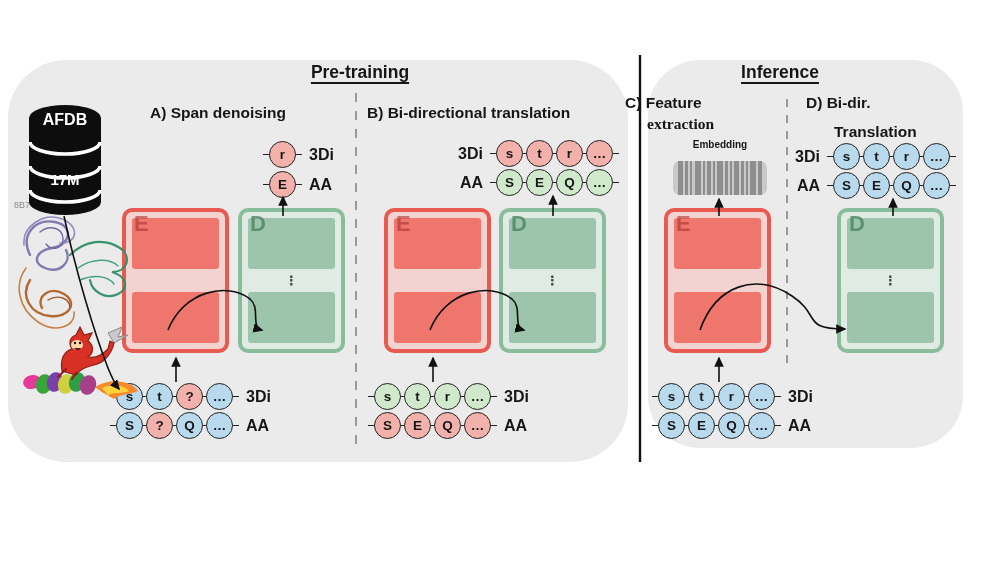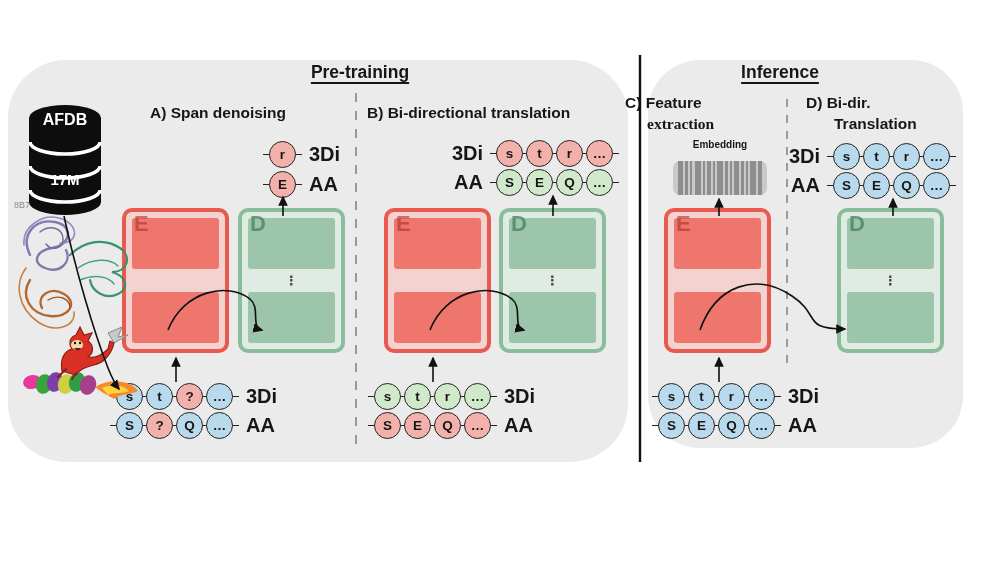--- a/index.html
+++ b/index.html
@@ -34,21 +34,21 @@
   .token-row{position:absolute;display:flex;align-items:center;z-index:2;}
   .tokens{position:relative;display:flex;gap:3px;}
   .tokens::before{content:"";position:absolute;left:-6px;right:-6px;top:50%;
                   height:1.6px;margin-top:-0.8px;background:#222;}
   .token{width:27px;height:27px;border-radius:50%;border:1.7px solid #222;box-sizing:border-box;
          display:flex;align-items:center;justify-content:center;
          font-weight:bold;font-size:13.5px;position:relative;z-index:1;line-height:1;}
   .token.blue{background:#b9d9ec;}
   .token.pink{background:#f2b1ab;}
   .token.green{background:#d0e9ca;}
-  .row-label{font-weight:bold;font-size:20px;white-space:nowrap;}
+  .row-label{font-weight:bold;font-size:16px;white-space:nowrap;}
   .row-label.right{margin-left:13px;}
   .row-label.left{width:38px;text-align:right;margin-right:13px;}
 
   
   #embedding-label{position:absolute;left:664px;top:139px;width:112px;text-align:center;
                    font-size:10px;font-weight:bold;z-index:2;}
   #embedding-barcode{position:absolute;left:673px;top:161px;z-index:2;}
 
   #pdb-label{position:absolute;left:14px;top:200px;font-size:9px;color:#8a8a8a;z-index:2;}
 
@@ -66,21 +66,21 @@
   <div class="fig-title" style="left:680px;top:62px;width:200px;">Inference</div>
 
   <div class="sec-heading" style="left:150px;top:102px;text-align:right;">A) Span denoising</div>
   <div class="sec-heading" style="left:367px;top:102px;text-align:center;">B) Bi-directional translation</div>
   <div class="sec-heading" style="left:625px;top:92px;">
     <span>C) Feature</span>
     <span class="l2" style="padding-left:22px;font-family:Liberation Serif, serif;">extraction</span>
   </div>
   <div class="sec-heading" style="left:806px;top:92px;">
     <span>D) Bi-dir.</span>
-    <span class="l2" style="padding-left:28px;">Translation</span>
+    <span class="l2" style="padding-left:28px;margin-top:8px;">Translation</span>
   </div>
 
   <div class="block enc" style="left:122px;top:208px;">
     <span class="blk-label">E</span>
     <div class="sub top"></div>
     <div class="mid"></div>
     <div class="sub bot"></div>
   </div>
   <div class="block dec" style="left:238px;top:208px;">
     <span class="blk-label">D</span>

